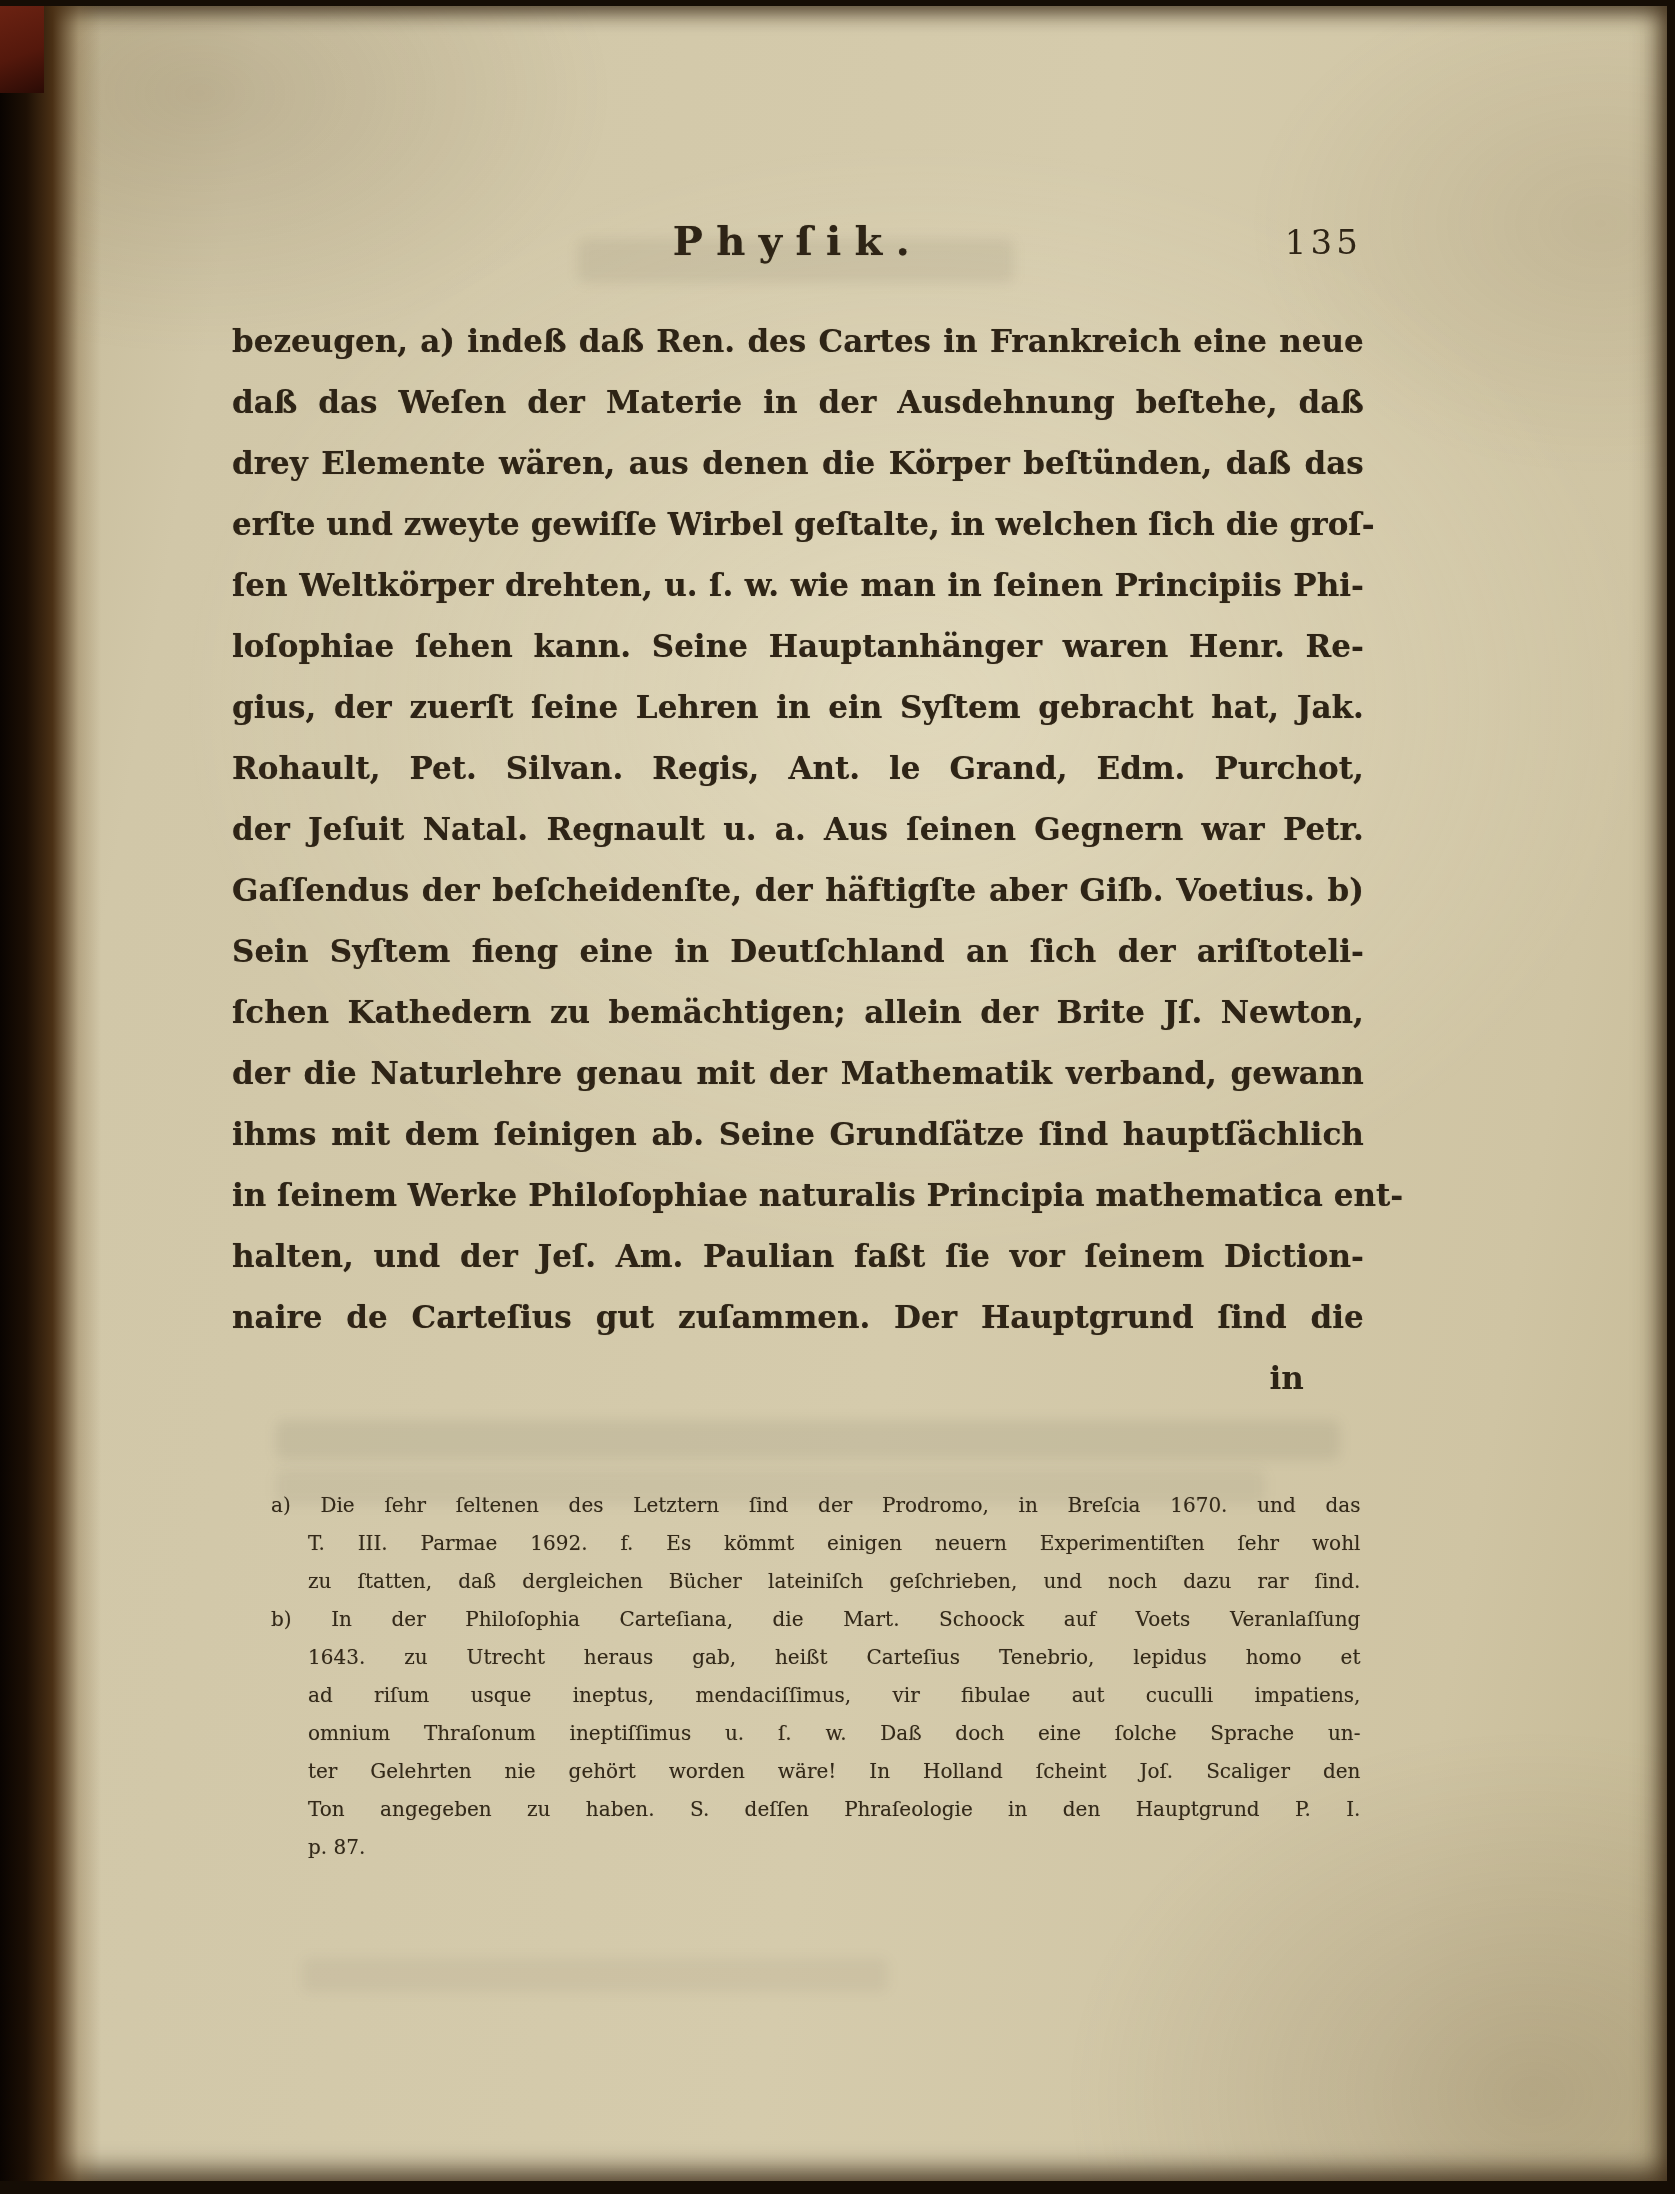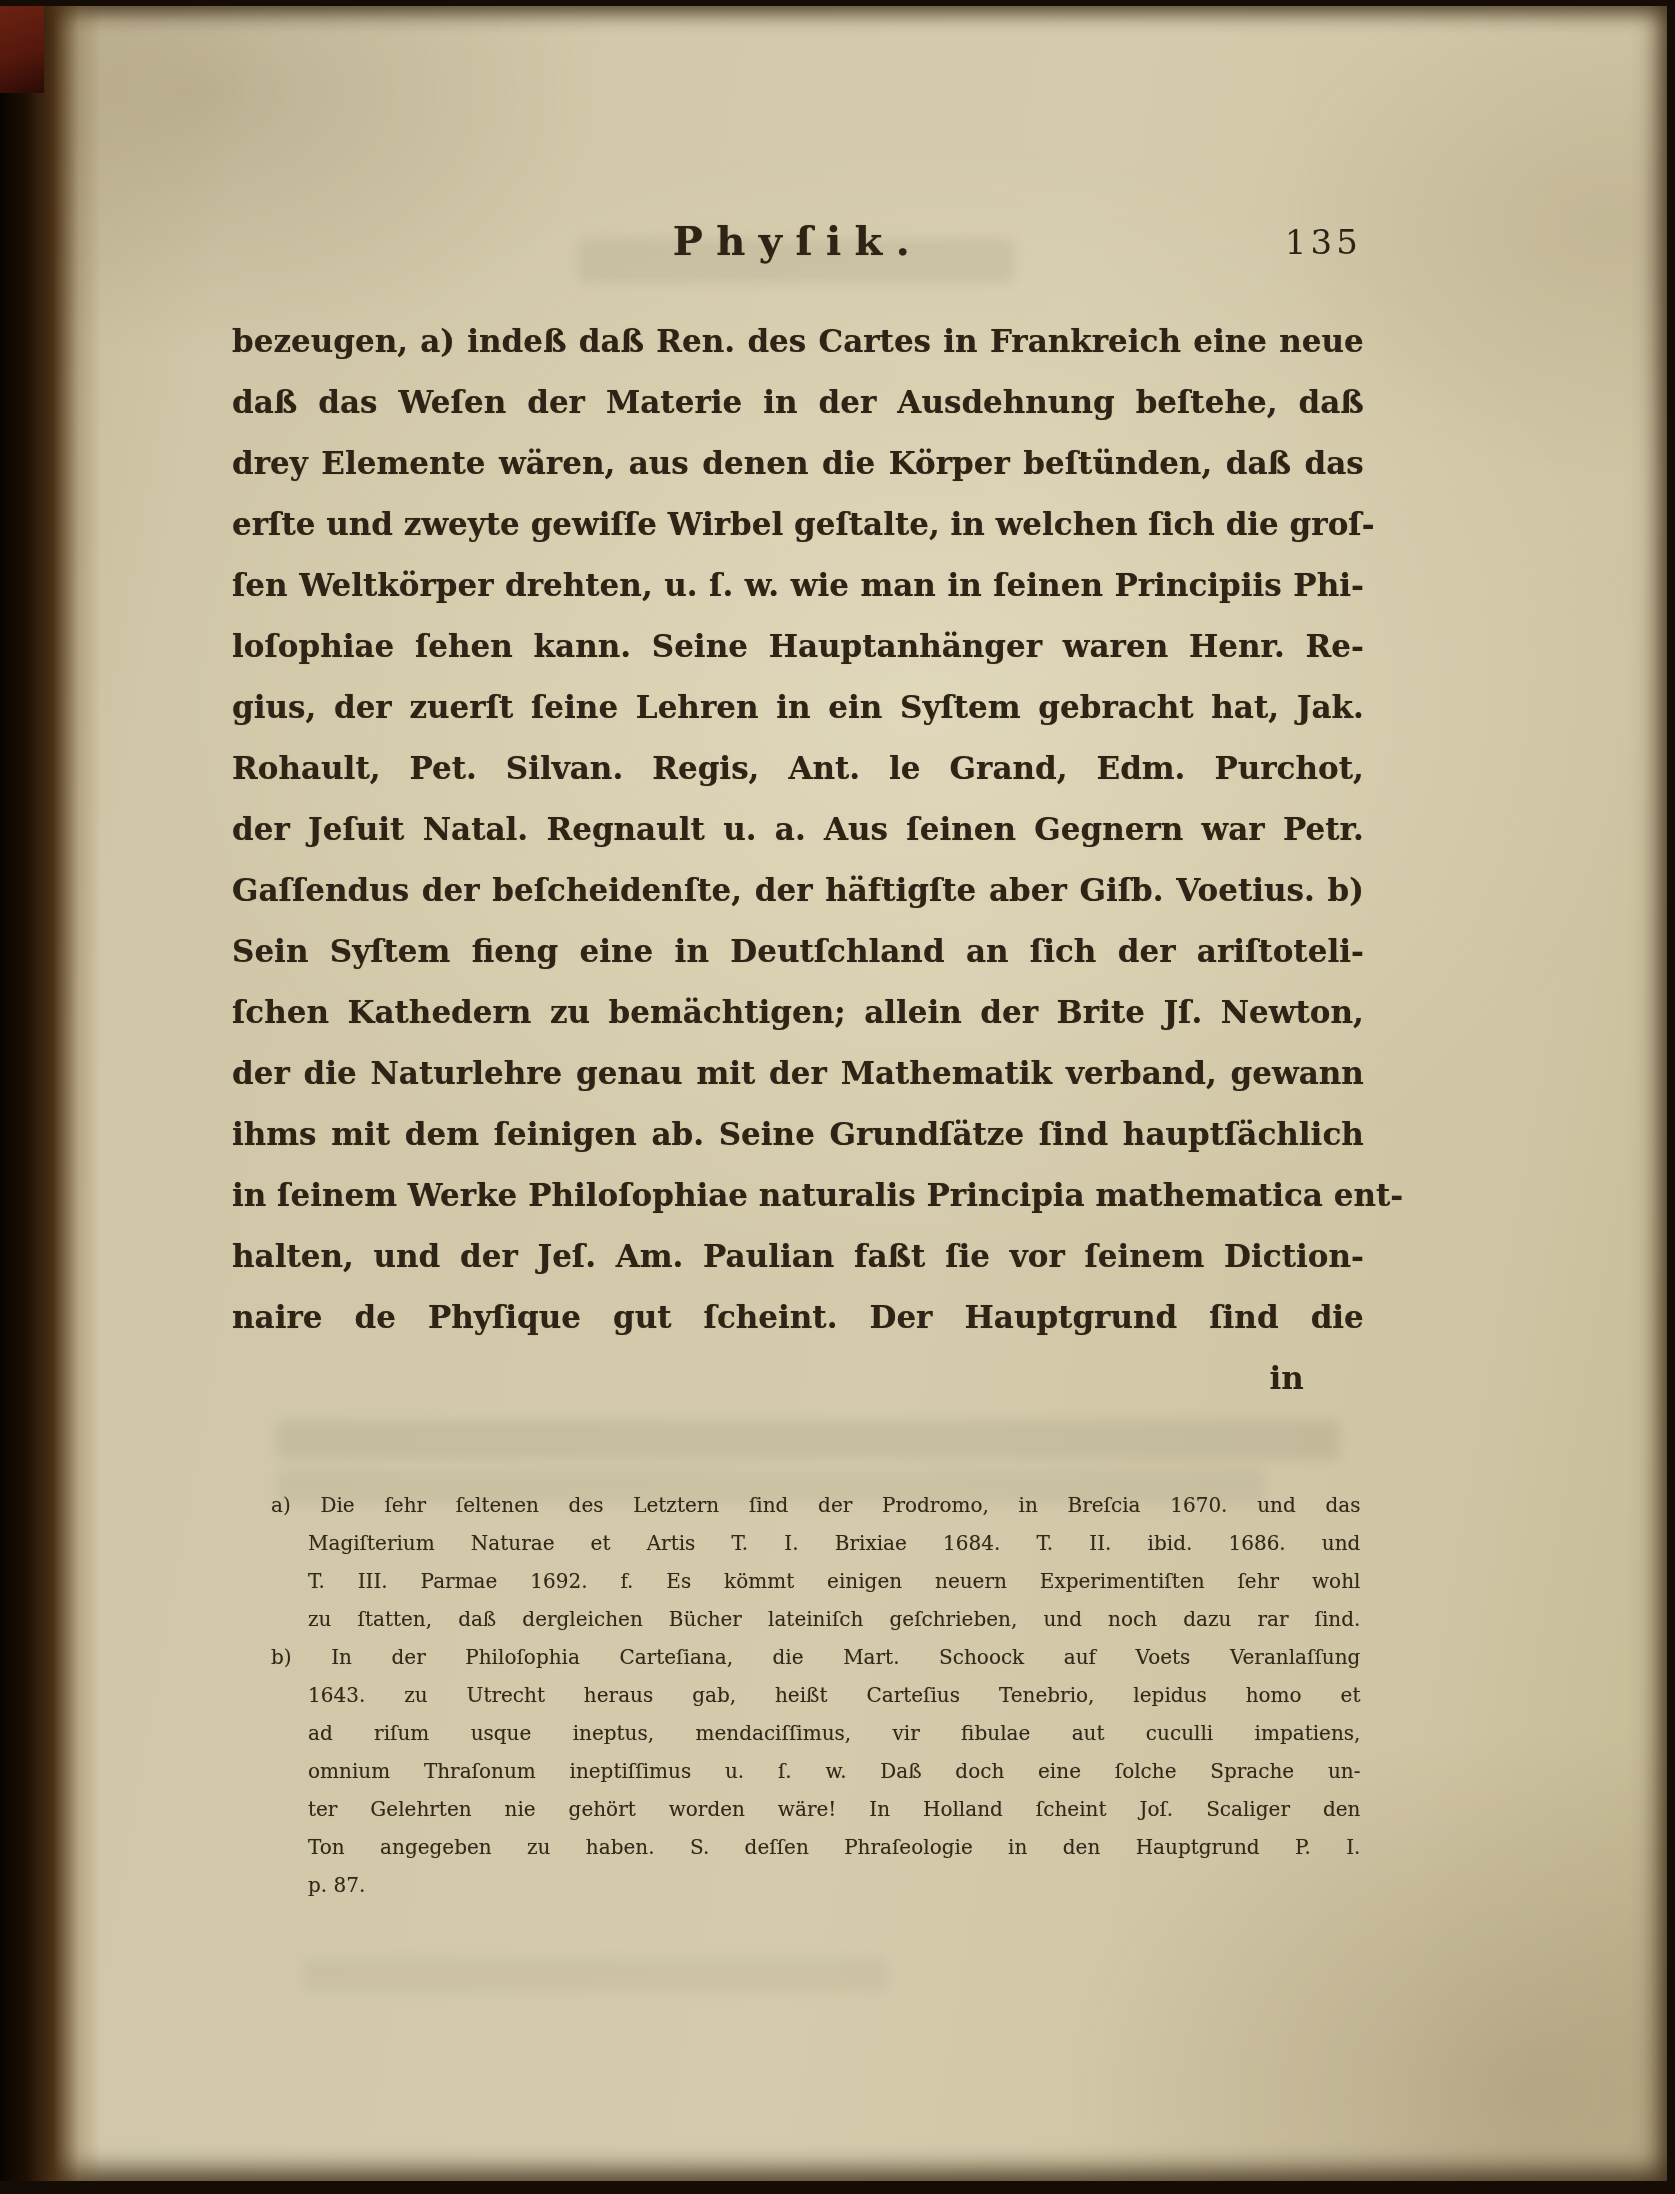--- a/index.html
+++ b/index.html
@@ -168,31 +168,30 @@
       <div class="line">gius, der zuerſt ſeine Lehren in ein Syſtem gebracht hat, Jak.</div>
       <div class="line">Rohault, Pet. Silvan. Regis, Ant. le Grand, Edm. Purchot,</div>
       <div class="line">der Jeſuit Natal. Regnault u. a.  Aus ſeinen Gegnern war Petr.</div>
       <div class="line">Gaſſendus der beſcheidenſte, der häftigſte aber Giſb. Voetius. b)</div>
       <div class="line">Sein Syſtem fieng eine in Deutſchland an ſich der ariſtoteli-</div>
       <div class="line">ſchen Kathedern zu bemächtigen; allein der Brite Jſ. Newton,</div>
       <div class="line">der die Naturlehre genau mit der Mathematik verband, gewann</div>
       <div class="line">ihms mit dem ſeinigen ab.  Seine Grundſätze ſind hauptſächlich</div>
       <div class="line">in ſeinem Werke Philoſophiae naturalis Principia mathematica ent-</div>
       <div class="line">halten, und der Jeſ. Am. Paulian faßt ſie vor ſeinem Diction-</div>
-      <div class="line">naire de Phyſique gut ſcheint.  Der Hauptgrund ſind die</div>
+      <div class="line">naire de Carteſius gut zuſammen.  Der Hauptgrund ſind die</div>
     </main>
 
     <div class="catchword-row">
       <span class="catchword">in</span>
     </div>
 
     <section class="footnotes">
       <div class="footnote">
         <div class="fn-line fn-first">a) Die ſehr ſeltenen des Letztern ſind der Prodromo, in Breſcia 1670. und das</div>
-        <div class="fn-line">Magiſterium Naturae et Artis T. I. Brixiae 1684. T. II. ibid. 1686. und</div>
         <div class="fn-line">T. III. Parmae 1692. f.  Es kömmt einigen neuern Experimentiſten ſehr wohl</div>
         <div class="fn-line">zu ſtatten, daß dergleichen Bücher lateiniſch geſchrieben, und noch dazu rar ſind.</div>
       </div>
       <div class="footnote">
         <div class="fn-line fn-first">b) In der Philoſophia Carteſiana, die Mart. Schoock auf Voets Veranlaſſung</div>
         <div class="fn-line">1643. zu Utrecht heraus gab, heißt Carteſius Tenebrio, lepidus homo et</div>
         <div class="fn-line">ad riſum usque ineptus, mendaciſſimus, vir fibulae aut cuculli impatiens,</div>
         <div class="fn-line">omnium Thraſonum ineptiſſimus u. ſ. w.  Daß doch eine ſolche Sprache un-</div>
         <div class="fn-line">ter Gelehrten nie gehört worden wäre!  In Holland ſcheint Joſ. Scaliger den</div>
         <div class="fn-line">Ton angegeben zu haben.  S. deſſen Phraſeologie in den Hauptgrund P. I.</div>

